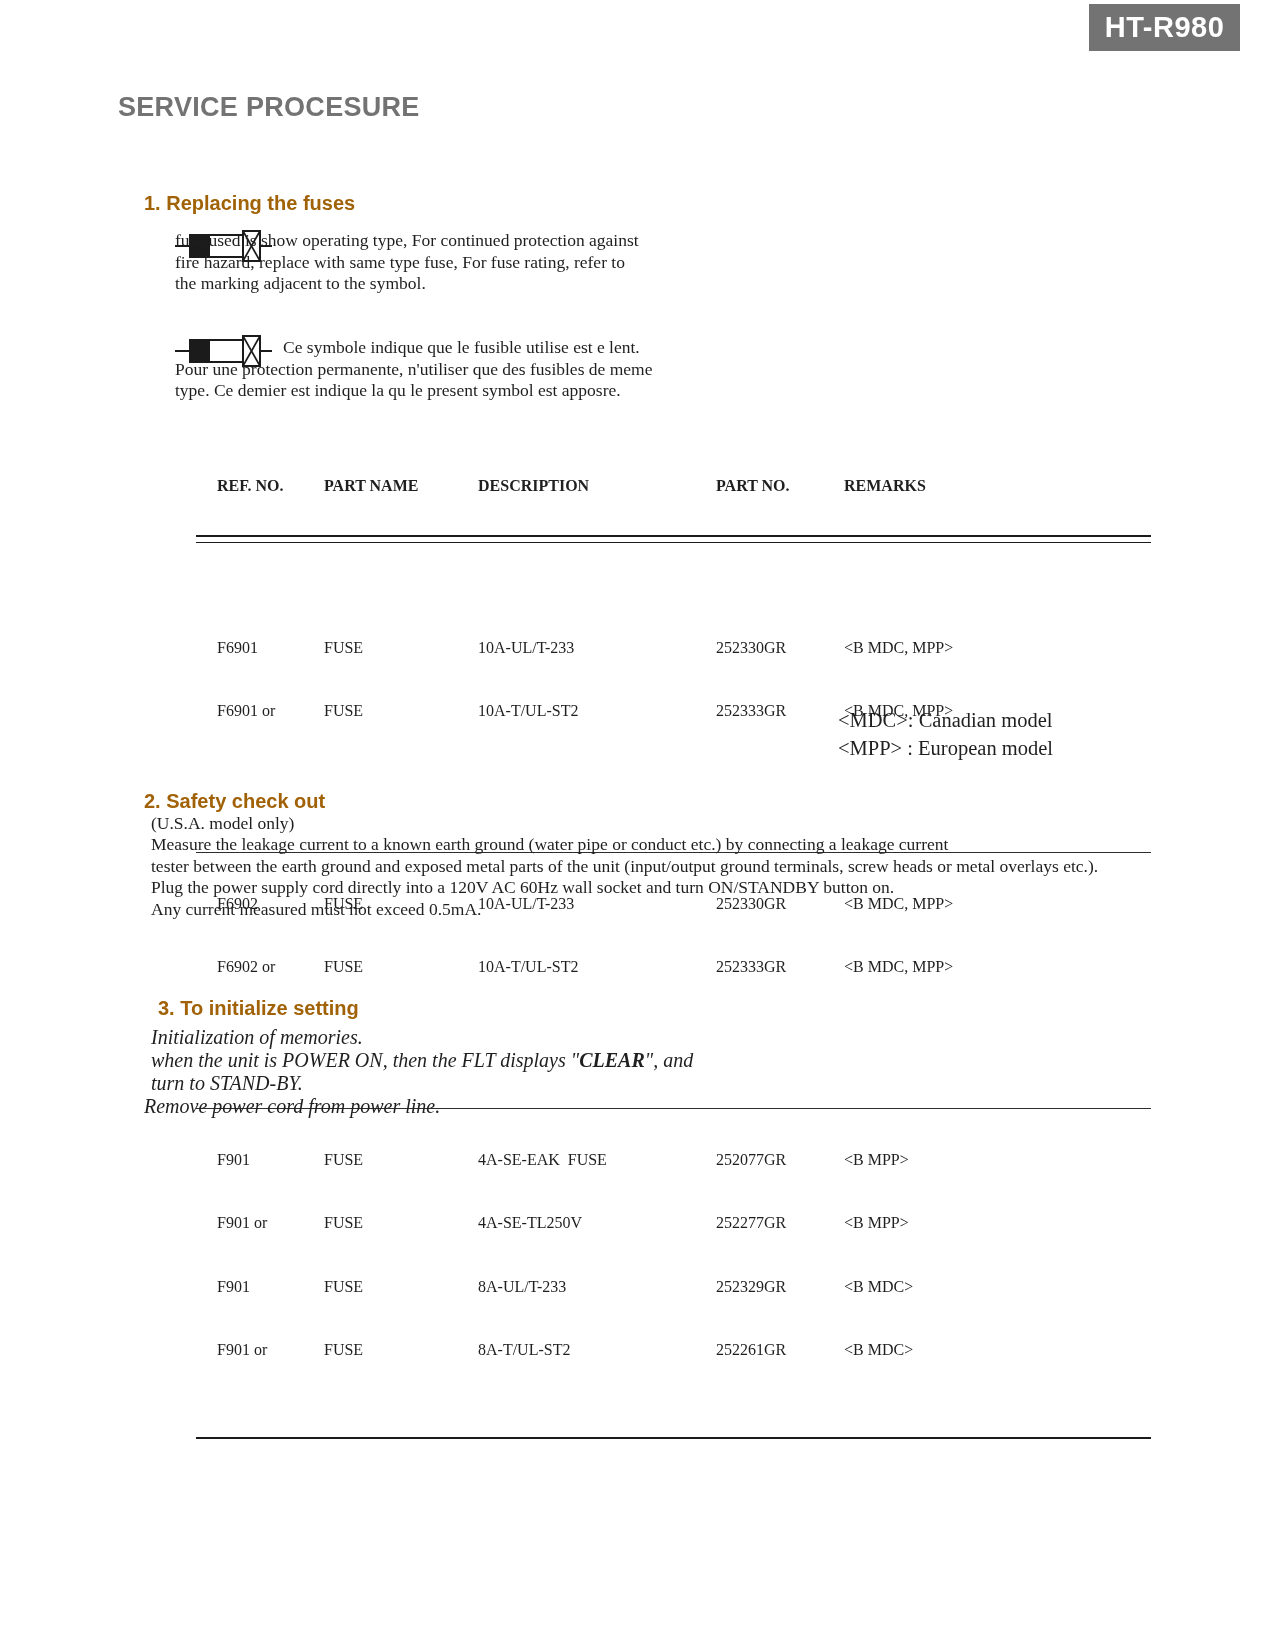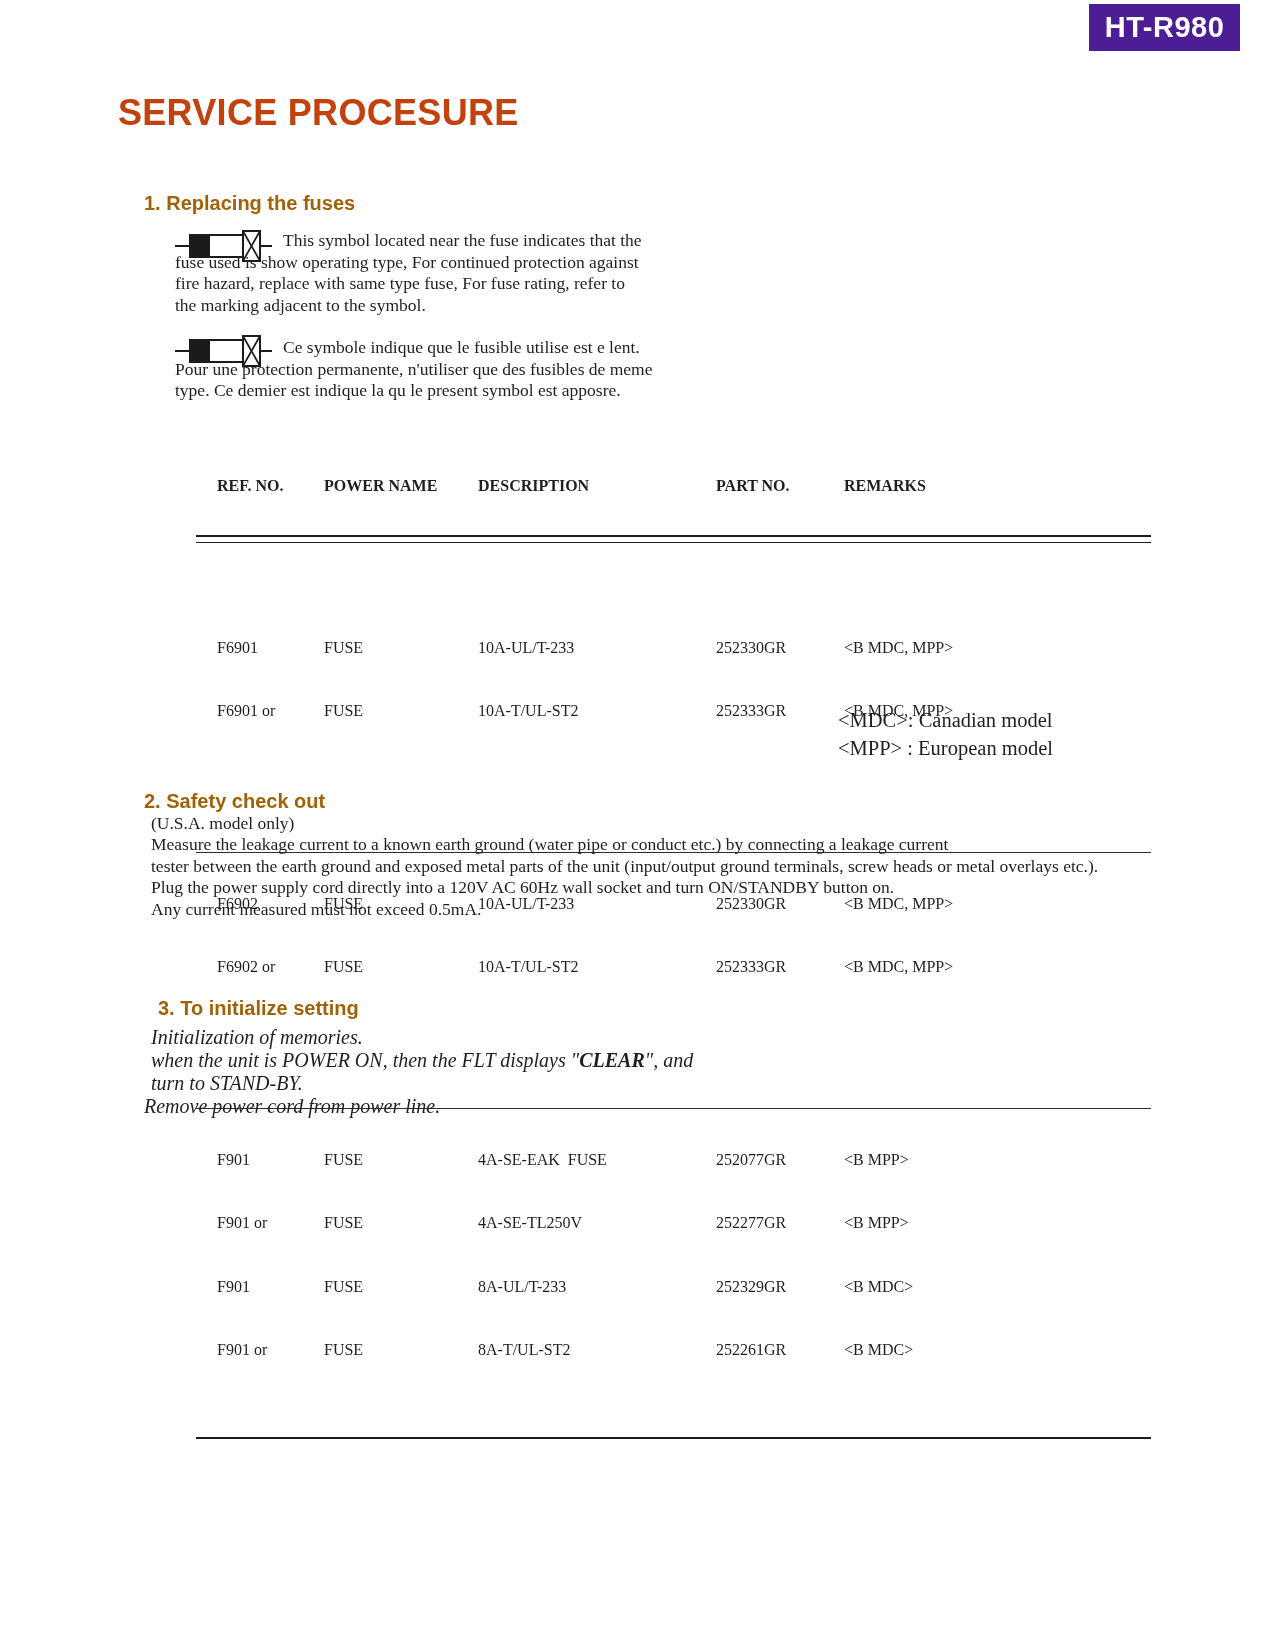--- a/index.html
+++ b/index.html
@@ -9,34 +9,34 @@
     position:relative;
     font-family:"Liberation Serif", serif;
     color:#1f1f1f;
     overflow:hidden;
   }
   .abs { position:absolute; }
 
   
   .badge {
     left:1089px; top:4px; width:151px; height:47px;
-    background:#4c1d95;
+    background:#737373;
     display:flex; align-items:center; justify-content:center;
   }
   .badge span {
     color:#ffffff;
     font-family:"Liberation Sans", sans-serif;
     font-weight:bold; font-size:29px; letter-spacing:0.5px;
   }
 
   
   .page-title {
     left:118px; top:92px;
     font-family:"Liberation Sans", sans-serif;
-    font-weight:bold; font-size:36px; color:#c2410c;
+    font-weight:bold; font-size:27px; color:#737373;
     letter-spacing:0.3px;
   }
   .sec-heading {
     font-family:"Liberation Sans", sans-serif;
     font-weight:bold; font-size:20px; color:#a16207;
   }
   .h1pos { left:144px; top:192px; }
   .h2pos { left:144px; top:790px; }
   .h3pos { left:146px; top:997px;margin-left:12px; }
 
@@ -90,21 +90,20 @@
   <line x1="0" y1="17" x2="15" y2="17" stroke="#1b1b1b" stroke-width="2"></line>
   <rect x="15" y="6" width="53" height="22" fill="#ffffff" stroke="#1b1b1b" stroke-width="2"></rect>
   <rect x="15" y="6" width="20" height="22" fill="#1b1b1b"></rect>
   <rect x="68" y="2" width="17" height="30" fill="#ffffff" stroke="#1b1b1b" stroke-width="2"></rect>
   <line x1="68" y1="2" x2="85" y2="32" stroke="#1b1b1b" stroke-width="1.7"></line>
   <line x1="85" y1="2" x2="68" y2="32" stroke="#1b1b1b" stroke-width="1.7"></line>
   <line x1="85" y1="17" x2="97" y2="17" stroke="#1b1b1b" stroke-width="2"></line>
 </svg>
 
 <div class="abs para para-en">
-  <div class="line indent">This symbol located near the fuse indicates that the</div>
   <div class="line">fuse used is show operating type, For continued protection against</div>
   <div class="line">fire hazard, replace with same type fuse, For fuse rating, refer to</div>
   <div class="line">the marking adjacent to the symbol.</div>
 </div>
 
 <svg class="abs fuse-sym-fr" width="97" height="34" viewBox="0 0 97 34">
   <line x1="0" y1="17" x2="15" y2="17" stroke="#1b1b1b" stroke-width="2"></line>
   <rect x="15" y="6" width="53" height="22" fill="#ffffff" stroke="#1b1b1b" stroke-width="2"></rect>
   <rect x="15" y="6" width="20" height="22" fill="#1b1b1b"></rect>
   <rect x="68" y="2" width="17" height="30" fill="#ffffff" stroke="#1b1b1b" stroke-width="2"></rect>
@@ -115,21 +114,21 @@
 
 <div class="abs para para-fr">
   <div class="line indent">Ce symbole indique que le fusible utilise est e lent.</div>
   <div class="line">Pour une protection permanente, n'utiliser que des fusibles de meme</div>
   <div class="line">type. Ce demier est indique la qu le present symbol est apposre.</div>
 </div>
 
 <div class="abs fuse-table">
   <div class="t-header">
     <span class="c1">REF. NO.</span>
-    <span class="c2">POWER NAME</span>
+    <span class="c2">PART NAME</span>
     <span class="c3">DESCRIPTION</span>
     <span class="c4">PART NO.</span>
     <span class="c5">REMARKS</span>
   </div>
   <div class="rule-double"></div>
 
   <div class="t-group">
     <div class="t-row">
       <span class="c1">F6901</span>
       <span class="c2">FUSE</span>

